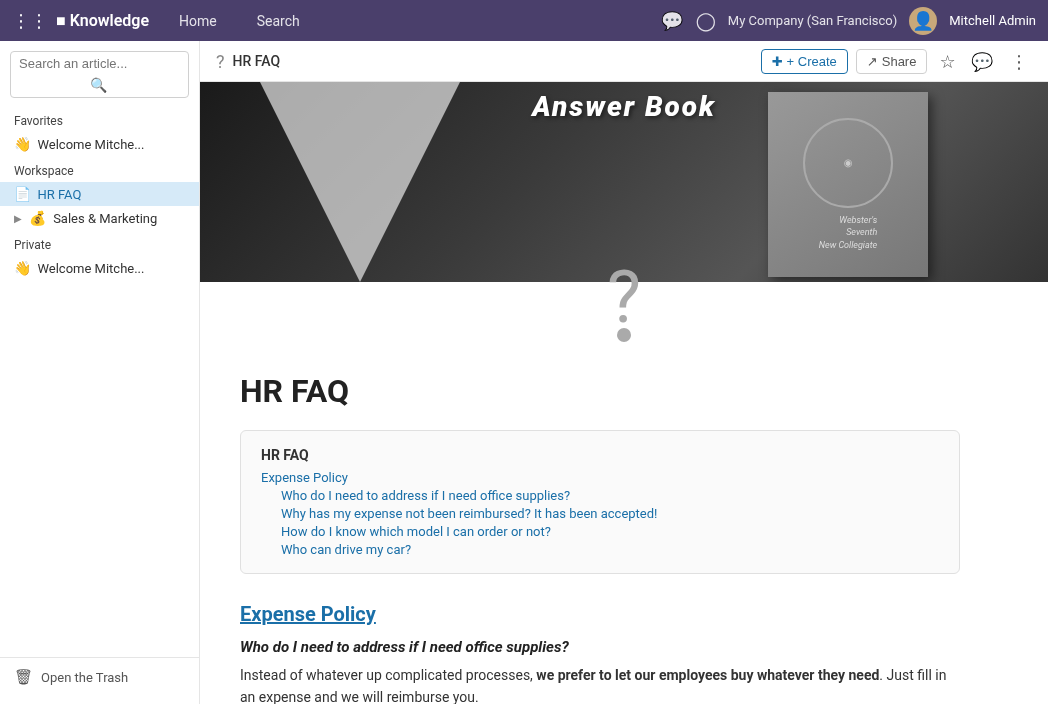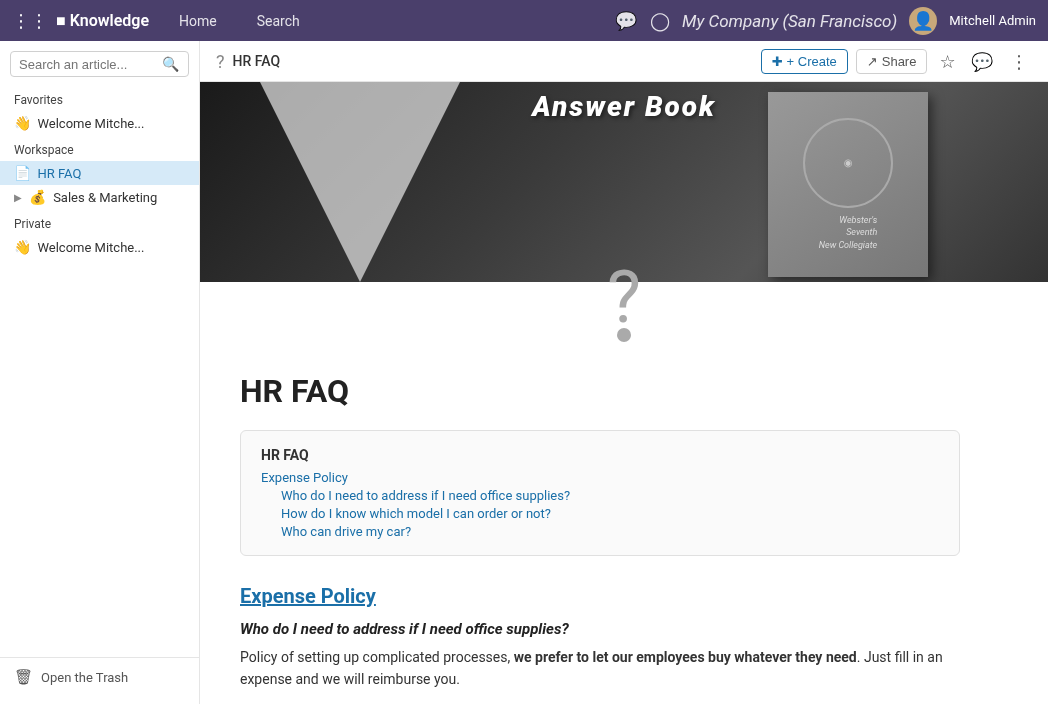--- a/index.html
+++ b/index.html
@@ -16,40 +16,40 @@
       flex-shrink: 0;
       gap: 4px;
     }
     .topnav-grid-icon { color: #fff; font-size: 18px; margin-right: 4px; cursor: pointer; }
     .topnav-logo { font-size: 16px; font-weight: 600; color: #fff; margin-right: 16px; display: flex; align-items: center; gap: 4px; }
     .topnav-nav-links { display: flex; gap: 20px; }
     .topnav-nav-link { color: rgba(255,255,255,0.85); padding: 4px 10px; border-radius: 4px; cursor: pointer; font-size: 14px; }
     .topnav-spacer { flex: 1; }
     .topnav-right { display: flex; align-items: center; gap: 12px; }
     .topnav-icon-btn { color: rgba(255,255,255,0.85); font-size: 18px; cursor: pointer; }
-    .topnav-company { color: rgba(255,255,255,0.85); font-size: 17px; cursor: pointer; font-style: italic; }
+    .topnav-company { color: rgba(255,255,255,0.85); font-size: 13px; cursor: pointer; }
     .topnav-avatar { width: 28px; height: 28px; border-radius: 50%; background: #c8a87a; display: flex; align-items: center; justify-content: center; overflow: hidden; cursor: pointer; }
     .topnav-username { color: #fff; font-size: 13px; }
 
     
     .main-layout { display: flex; flex: 1; overflow: hidden; }
 
     
     .sidebar {
       width: 200px;
       background: #fff;
       border-right: 1px solid #e5e5e5;
       display: flex;
       flex-direction: column;
       flex-shrink: 0;
       overflow-y: auto;
       padding-bottom: 8px;
     }
     .sidebar-search-wrap { padding: 10px 10px 8px; }
-    .sidebar-search { display: flex; align-items: center; border: 1px solid #d0d0d0; border-radius: 4px; padding: 4px 8px; gap: 6px; cursor: text; }
+    .sidebar-search { display: flex; align-items: center; border: 1px solid #d0d0d0; border-radius: 4px; padding: 4px 8px; gap: 6px; cursor: text; flex-direction: column; }
     .sidebar-search input { border: none; outline: none; font-size: 13px; color: #555; background: transparent; width: 100%; }
     .sidebar-search-icon { color: #888; font-size: 14px; }
 
     .sidebar-section-label { font-size: 12px; font-weight: 400; color: #444; padding: 8px 14px 4px; text-transform: none; }
     .sidebar-item { display: flex; align-items: center; gap: 6px; padding: 4px 14px; cursor: pointer; font-size: 13px; color: #333; border-radius: 0; }
     .sidebar-item.active { background: #d6eaf8; color: #1a6fa8; }
     .sidebar-item-icon { font-size: 14px; flex-shrink: 0; }
     .sidebar-item-expand { font-size: 10px; color: #888; margin-right: 2px; }
 
     .sidebar-footer { margin-top: auto; padding: 10px 14px; border-top: 1px solid #e5e5e5; display: flex; align-items: center; gap: 8px; cursor: pointer; color: #555; font-size: 13px; }
@@ -307,32 +307,35 @@
 
           <div class="toc-box">
             <div class="toc-title">HR FAQ</div>
             <div class="toc-l1">
               <a class="toc-link">Expense Policy</a>
             </div>
             <div class="toc-l2">
               <a class="toc-link">Who do I need to address if I need office supplies?</a>
             </div>
             <div class="toc-l2">
+              <a class="toc-link">Why has my expense not been reimbursed? It has been accepted!</a>
+            </div>
+            <div class="toc-l2">
               <a class="toc-link">How do I know which model I can order or not?</a>
             </div>
             <div class="toc-l2">
               <a class="toc-link">Who can drive my car?</a>
             </div>
           </div>
 
           <div>
             <h2 class="article-section-title">Expense Policy</h2>
             <p class="article-subsection-title">Who do I need to address if I need office supplies?</p>
             <p class="article-paragraph">
-              <span>Policy of setting up complicated processes, </span><strong>we prefer to let our employees buy whatever they need</strong><span>. Just fill in an expense and we will reimburse you.</span>
+              <span>Instead of whatever up complicated processes, </span><strong>we prefer to let our employees buy whatever they need</strong><span>. Just fill in an expense and we will reimburse you.</span>
             </p>
           </div>
 
         </div>
       </div>
     </div>
   </div>
 </div>
 
 </body></html>

